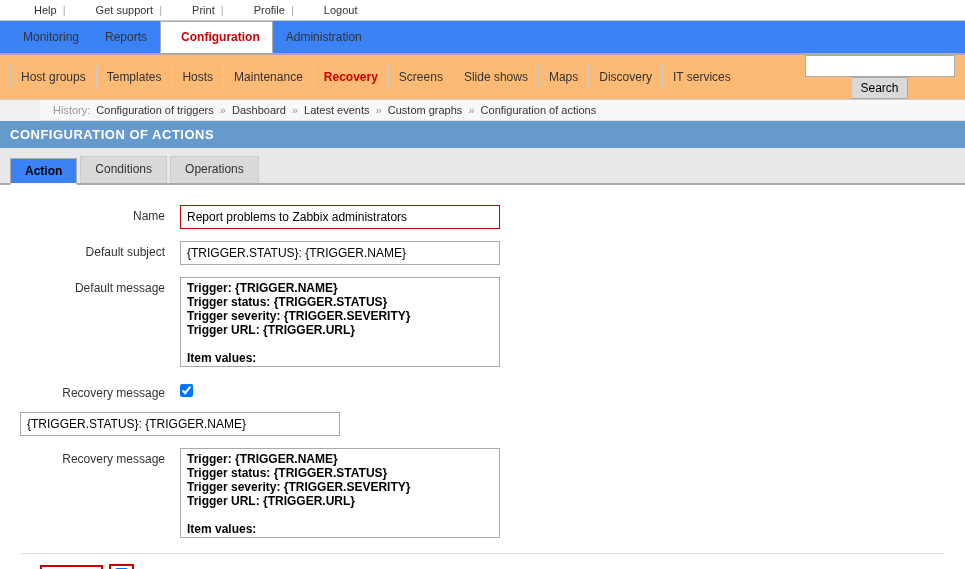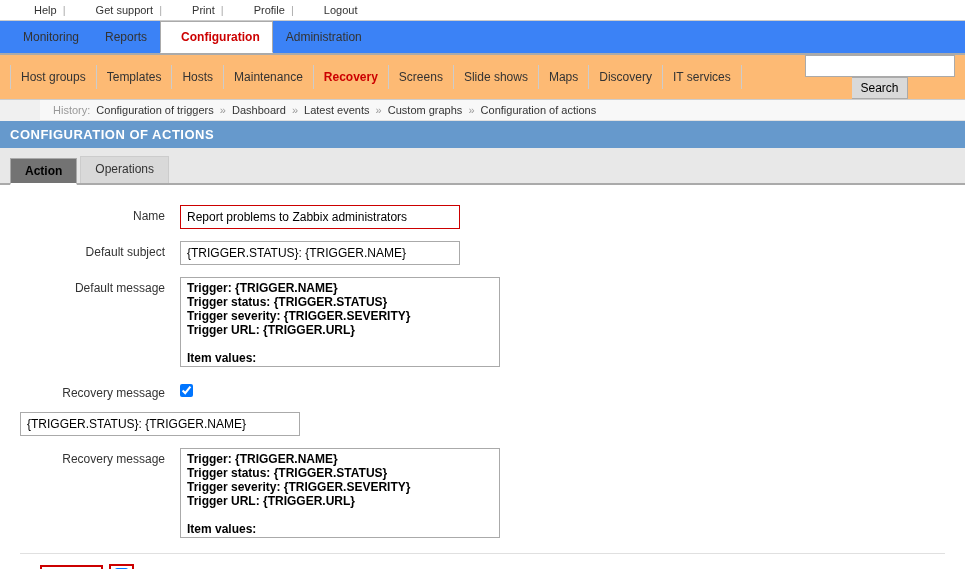--- a/index.html
+++ b/index.html
@@ -124,21 +124,21 @@
     .tab {
       padding: 5px 14px;
       font-size: 12px;
       cursor: pointer;
       border: 1px solid #ccc;
       background: #d9d9d9;
       color: #333;
       border-bottom: none;
     }
     .tab.active {
-      background: #737373;
+      background: #3b82f6;
       border: 1px solid #aaa;
       border-bottom: 2px solid #fff;
       color: #000;
       font-weight: bold;
       position: relative;
       top: 2px;
     }
 
     
     .content {
@@ -159,21 +159,21 @@
       padding-right: 15px;
       padding-top: 4px;
       font-size: 12px;
       color: #333;
       flex-shrink: 0;
     }
     .form-control {
       flex: 1;
     }
     .form-control input[type="text"] {
-      width: 280px;
+      width: 320px;
       border: 1px solid #cc0000;
       padding: 4px 6px;
       font-size: 12px;
       outline: none;
     }
     .form-control input[type="text"].normal {
       border: 1px solid #aaa;
     }
     .form-control textarea {
       width: 320px;
@@ -261,20 +261,21 @@
   <span>»</span>
   <a href="#">Custom graphs</a>
   <span>»</span>
   <a href="#">Configuration of actions</a>
 </div>
 
 <div class="page-header">CONFIGURATION OF ACTIONS</div>
 
 <div class="tabs">
   <div class="tab active">Action</div>
+  <div class="tab">Conditions</div>
   <div class="tab">Operations</div>
 </div>
 
 <div class="content">
 
   <div class="form-row">
     <div class="form-label">Name</div>
     <div class="form-control">
       <input type="text" value="Report problems to Zabbix administrators" style="">
     </div>

